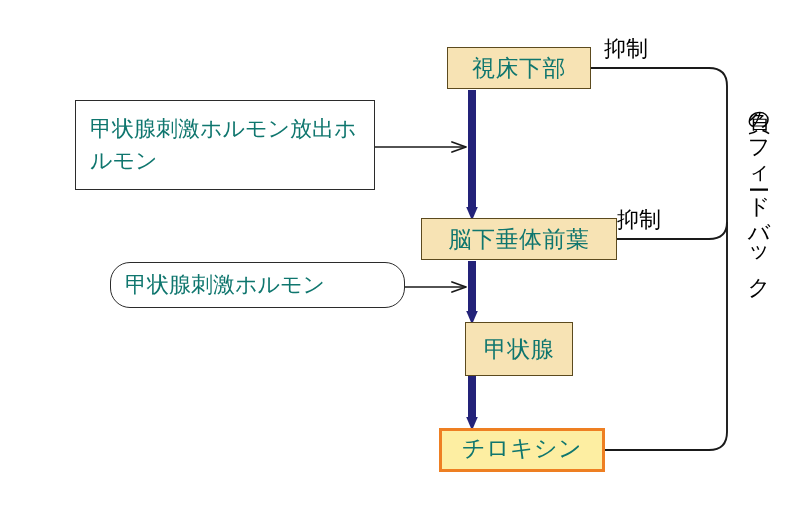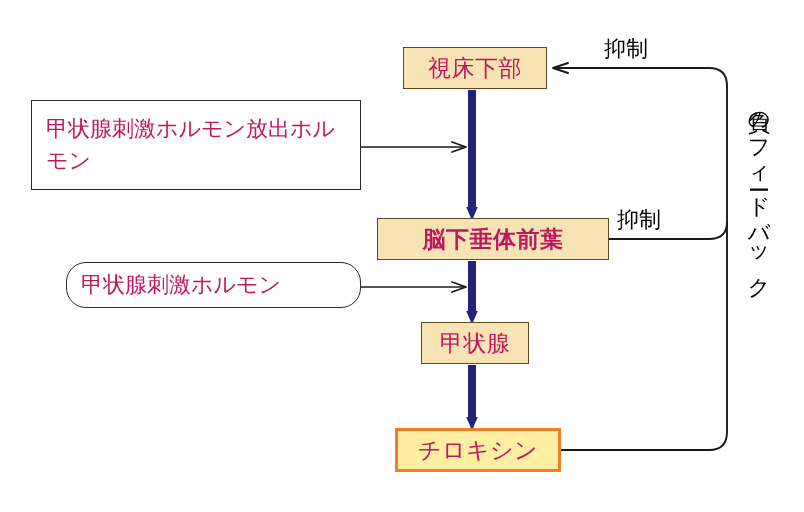--- a/index.html
+++ b/index.html
@@ -26,33 +26,35 @@
   }
   .node {
     position: absolute;
     box-sizing: border-box;
     display: flex;
     align-items: center;
     justify-content: center;
     text-align: center;
     white-space: nowrap;
     line-height: 1.25;
-    color: #be185d;
+    color: #0f766e;
+    margin-left: 44px;
   }
   .node-organ {
     background: #f7e3b4;
     border: 1.6px solid #5c4a1e;
     font-size: 23px;
     letter-spacing: 0.5px;
   }
   .node-hormone-out {
     background: #fdeea2;
     border: 3px solid #ee7f22;
     font-size: 23px;
     letter-spacing: 0.5px;
+    font-family: Liberation Mono, monospace;
   }
   .node-label-box {
     background: #ffffff;
     border: 1.5px solid #2b2b2b;
     font-size: 22px;
     padding: 6px 14px;
     text-align: left;
     justify-content: flex-start;
     white-space: normal;
     line-height: 1.45;
@@ -69,25 +71,25 @@
     color: #000000;
     font-size: 22px;
     writing-mode: vertical-rl;
     text-orientation: upright;
     letter-spacing: 2px;
     line-height: 1;
   }
 
   
   #node-hypothalamus { left: 403px; top: 47px;  width: 144px; height: 42px; }
-  #node-pituitary    { left: 377px; top: 218px; width: 232px; height: 42px; font-weight: bold; }
-  #node-thyroid      { left: 421px; top: 322px; width: 108px; height: 42px; }
+  #node-pituitary    { left: 377px; top: 218px; width: 196px; height: 42px; }
+  #node-thyroid      { left: 421px; top: 322px; width: 108px; height: 54px; }
   #node-thyroxine    { left: 395px; top: 428px; width: 166px; height: 44px; }
 
-  #box-trh { left: 31px;  top: 100px; width: 330px; height: 90px; }
+  #box-trh { left: 31px;  top: 100px; width: 300px; height: 90px; }
   #box-tsh { left: 66px;  top: 262px; width: 295px; height: 46px; border-radius: 20px; }
 
   #label-inhibit-1 { left: 604px; top: 22px; }
   #label-inhibit-2 { left: 617px; top: 193px; }
   #label-feedback  { left: 748px; top: 95px; }
 </style>
 </head>
 <body>
 
 <div id="canvas">

